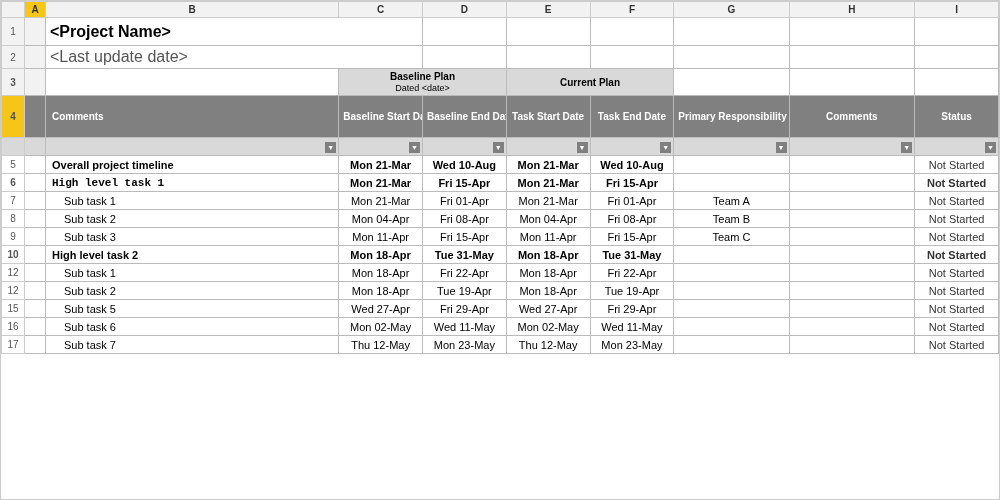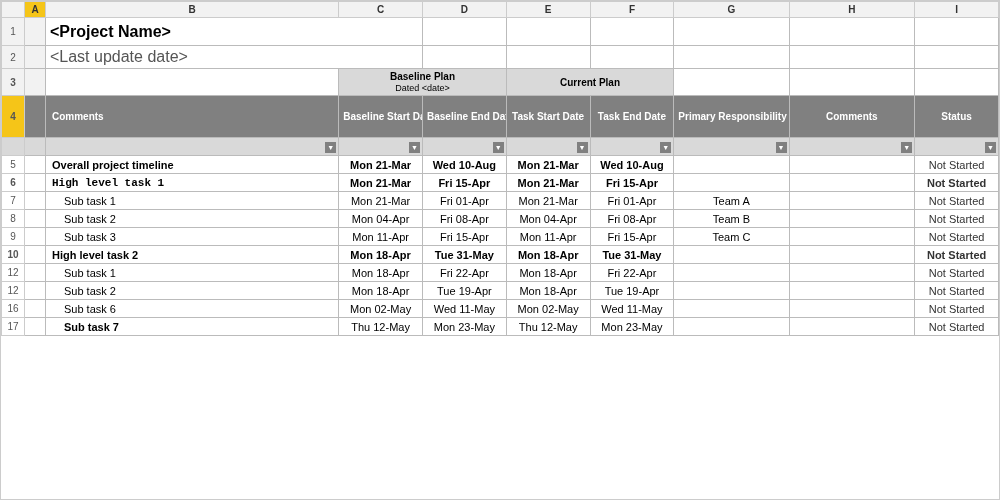--- a/index.html
+++ b/index.html
@@ -389,35 +389,47 @@
     <td class="col-b" style="font-weight:normal;padding-left:18px;">Sub task 2</td>
     <td class="col-c centered" style="font-weight:normal;">Mon 18-Apr</td>
     <td class="col-d centered" style="font-weight:normal;">Tue 19-Apr</td>
     <td class="col-e centered" style="font-weight:normal;">Mon 18-Apr</td>
     <td class="col-f centered" style="font-weight:normal;">Tue 19-Apr</td>
     <td class="col-g centered"></td>
     <td class="col-h"></td>
     <td class="col-i centered status-not-started">Not Started</td>
   </tr>
         <tr class="data-row row-subtask">
+    <td class="col-rownum">15</td>
+    <td class="col-a"></td>
+    <td class="col-b" style="font-weight:normal;padding-left:18px;">Sub task 5</td>
+    <td class="col-c centered" style="font-weight:normal;">Wed 27-Apr</td>
+    <td class="col-d centered" style="font-weight:normal;">Fri 29-Apr</td>
+    <td class="col-e centered" style="font-weight:normal;">Wed 27-Apr</td>
+    <td class="col-f centered" style="font-weight:normal;">Fri 29-Apr</td>
+    <td class="col-g centered"></td>
+    <td class="col-h"></td>
+    <td class="col-i centered status-not-started">Not Started</td>
+  </tr>
+        <tr class="data-row row-subtask">
     <td class="col-rownum">16</td>
     <td class="col-a"></td>
     <td class="col-b" style="font-weight:normal;padding-left:18px;">Sub task 6</td>
     <td class="col-c centered" style="font-weight:normal;">Mon 02-May</td>
     <td class="col-d centered" style="font-weight:normal;">Wed 11-May</td>
     <td class="col-e centered" style="font-weight:normal;">Mon 02-May</td>
     <td class="col-f centered" style="font-weight:normal;">Wed 11-May</td>
     <td class="col-g centered"></td>
     <td class="col-h"></td>
     <td class="col-i centered status-not-started">Not Started</td>
   </tr>
         <tr class="data-row row-subtask">
     <td class="col-rownum">17</td>
     <td class="col-a"></td>
-    <td class="col-b" style="font-weight:bold;padding-left:18px;">Sub task 7</td>
+    <td class="col-b" style="font-weight:normal;padding-left:18px;">Sub task 7</td>
     <td class="col-c centered" style="font-weight:normal;">Thu 12-May</td>
     <td class="col-d centered" style="font-weight:normal;">Mon 23-May</td>
     <td class="col-e centered" style="font-weight:normal;">Thu 12-May</td>
     <td class="col-f centered" style="font-weight:normal;">Mon 23-May</td>
     <td class="col-g centered"></td>
     <td class="col-h"></td>
     <td class="col-i centered status-not-started">Not Started</td>
   </tr>
       </tbody>
   </table>

